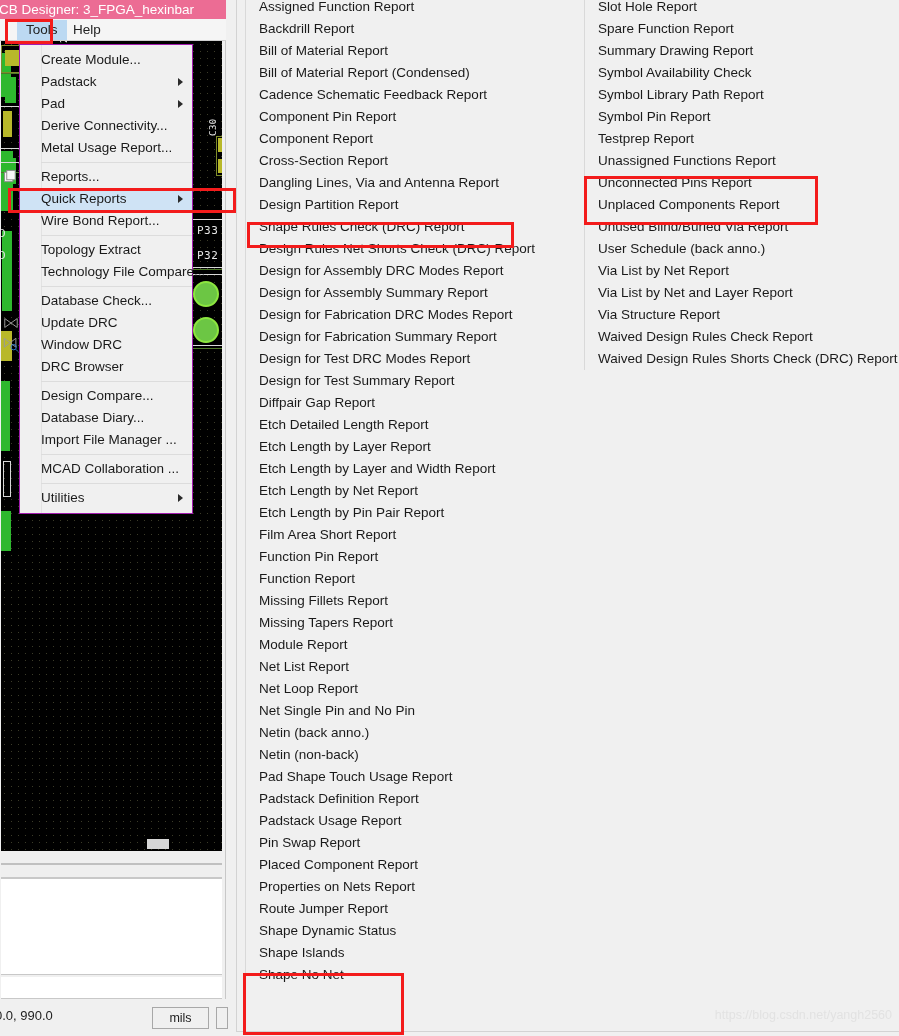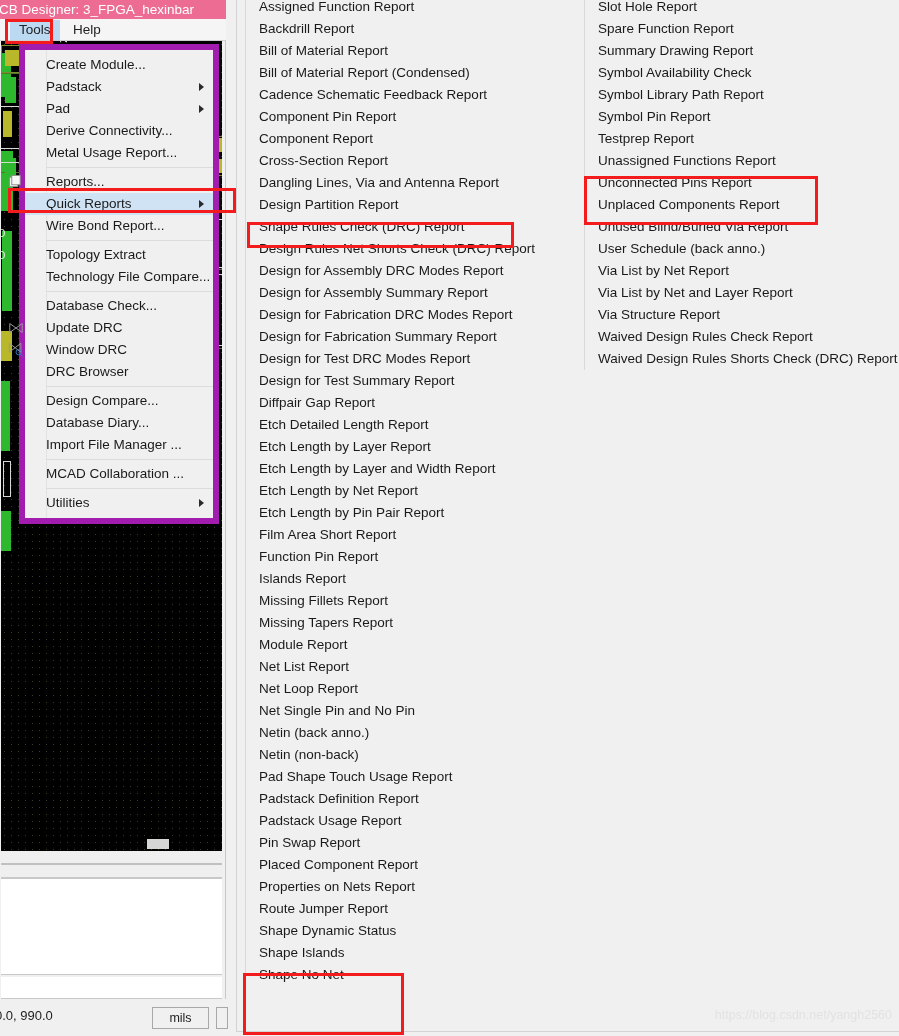--- a/index.html
+++ b/index.html
@@ -43,21 +43,21 @@
     background: #f5f5f5;
     border-bottom: 1px solid #cfcfcf;
   }
   .menubar-item {
     position: absolute; top: 1px;
     height: 20px; line-height: 20px;
     font-size: 13.5px; color: #222;
     padding: 0 9px;
     white-space: nowrap;
   }
-  #menubar-tools { left: 10px; background: #bcd9f2; }
+  #menubar-tools { left: 17px; background: #bcd9f2; }
   #menubar-help  { left: 64px; }
 
   
   .redbox {
     position: absolute;
     border: 3px solid #f31b1b;
     pointer-events: none;
     z-index: 40;
   }
 
@@ -125,23 +125,23 @@
   }
   #unit-button2 {
     position:absolute; left:216px; top:8px;
     width:12px; height:22px;
     background:#f0f0f0; border:1px solid #a8a8a8;
   }
 
   
   #tools-menu {
     position: absolute; left: 19px; top: 44px;
-    width: 200px;
+    width: 174px;
     background: #f0f0f0;
-    border: 6px solid #a21caf;
+    border: 1px solid #a21caf;
     z-index: 20;
     padding: 4px 0 4px 0;
   }
   #tools-gutter {
     position:absolute; left:0; top:0; width:22px; height:100%;
     background:#f0f0f0; border-right:1px solid #e2e2e2;
   }
   .menu-item {
     position: relative;
     height: 22px;
@@ -385,21 +385,21 @@
         <div class="qr-item">Design for Test DRC Modes Report</div>
         <div class="qr-item">Design for Test Summary Report</div>
         <div class="qr-item">Diffpair Gap Report</div>
         <div class="qr-item">Etch Detailed Length Report</div>
         <div class="qr-item">Etch Length by Layer Report</div>
         <div class="qr-item">Etch Length by Layer and Width Report</div>
         <div class="qr-item">Etch Length by Net Report</div>
         <div class="qr-item">Etch Length by Pin Pair Report</div>
         <div class="qr-item">Film Area Short Report</div>
         <div class="qr-item">Function Pin Report</div>
-        <div class="qr-item">Islands Report</div>
+        <div class="qr-item">Function Report</div>
         <div class="qr-item">Missing Fillets Report</div>
         <div class="qr-item">Missing Tapers Report</div>
         <div class="qr-item">Module Report</div>
         <div class="qr-item">Net List Report</div>
         <div class="qr-item">Net Loop Report</div>
         <div class="qr-item">Net Single Pin and No Pin</div>
         <div class="qr-item">Netin (back anno.)</div>
         <div class="qr-item">Netin (non-back)</div>
         <div class="qr-item">Pad Shape Touch Usage Report</div>
         <div class="qr-item">Padstack Definition Report</div>

